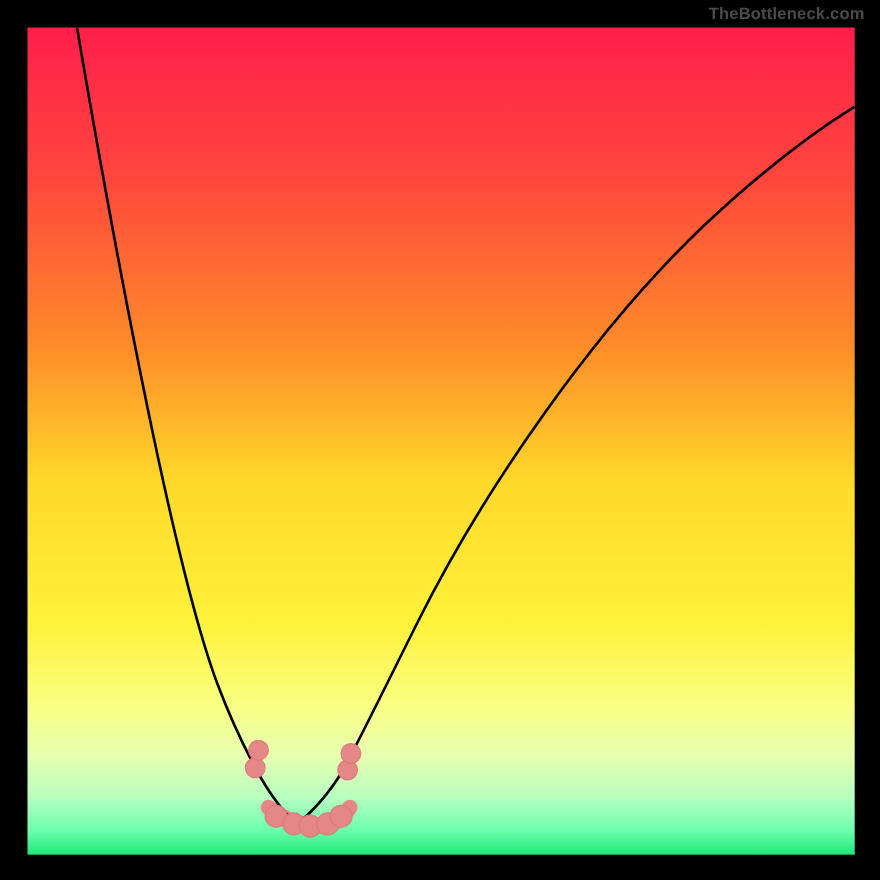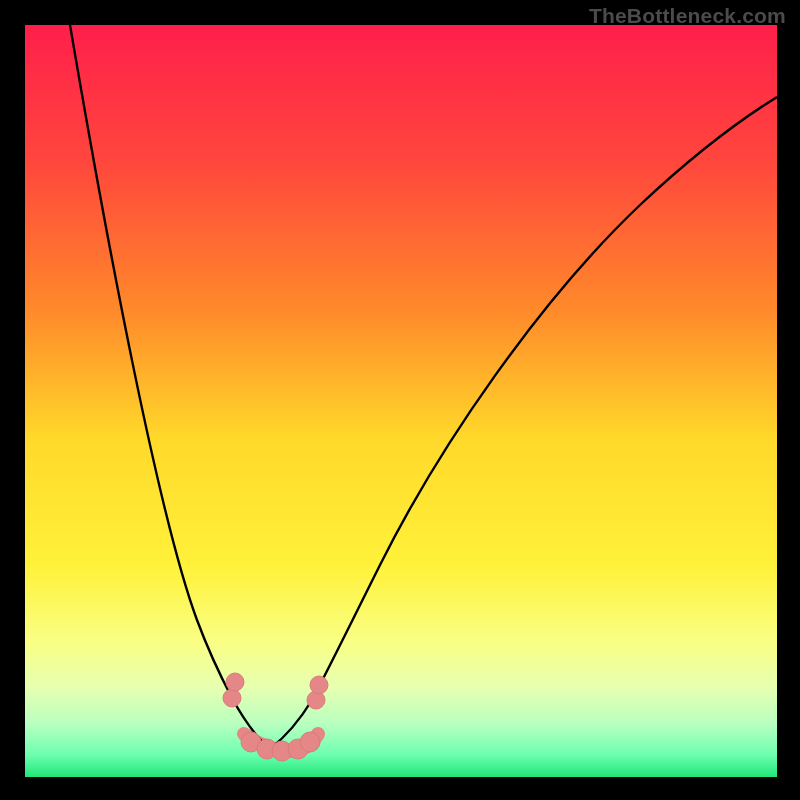--- a/index.html
+++ b/index.html
@@ -14,21 +14,21 @@
   .stage {
     position: relative;
     width: 800px;
     height: 800px;
     background: #000;
   }
   .watermark {
     position: absolute;
     top: 4px;
     right: 14px;
-    font-size: 21px;
+    font-size: 15px;
     font-weight: 600;
     color: #4b4b4b;
     letter-spacing: 0.2px;
   }
   svg {
     display: block;
   }
 </style>
 </head>
 <body>

